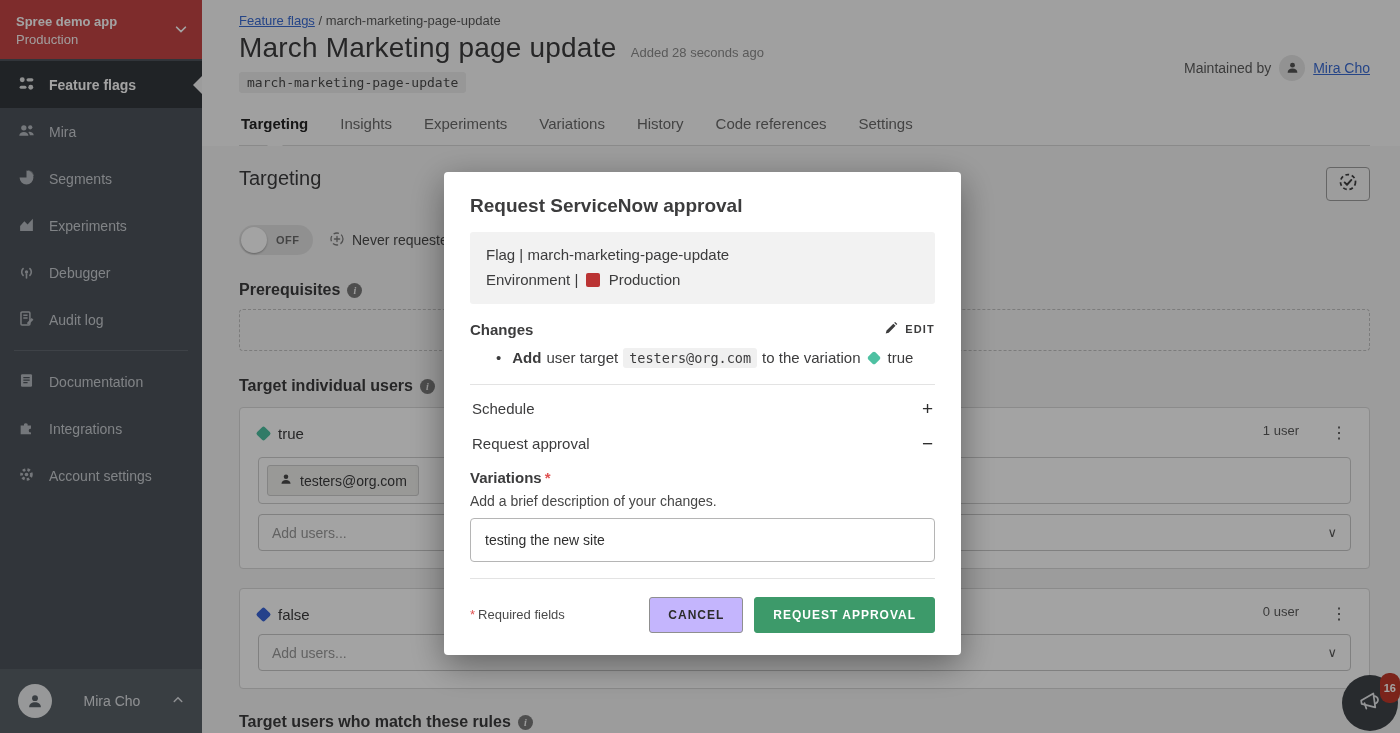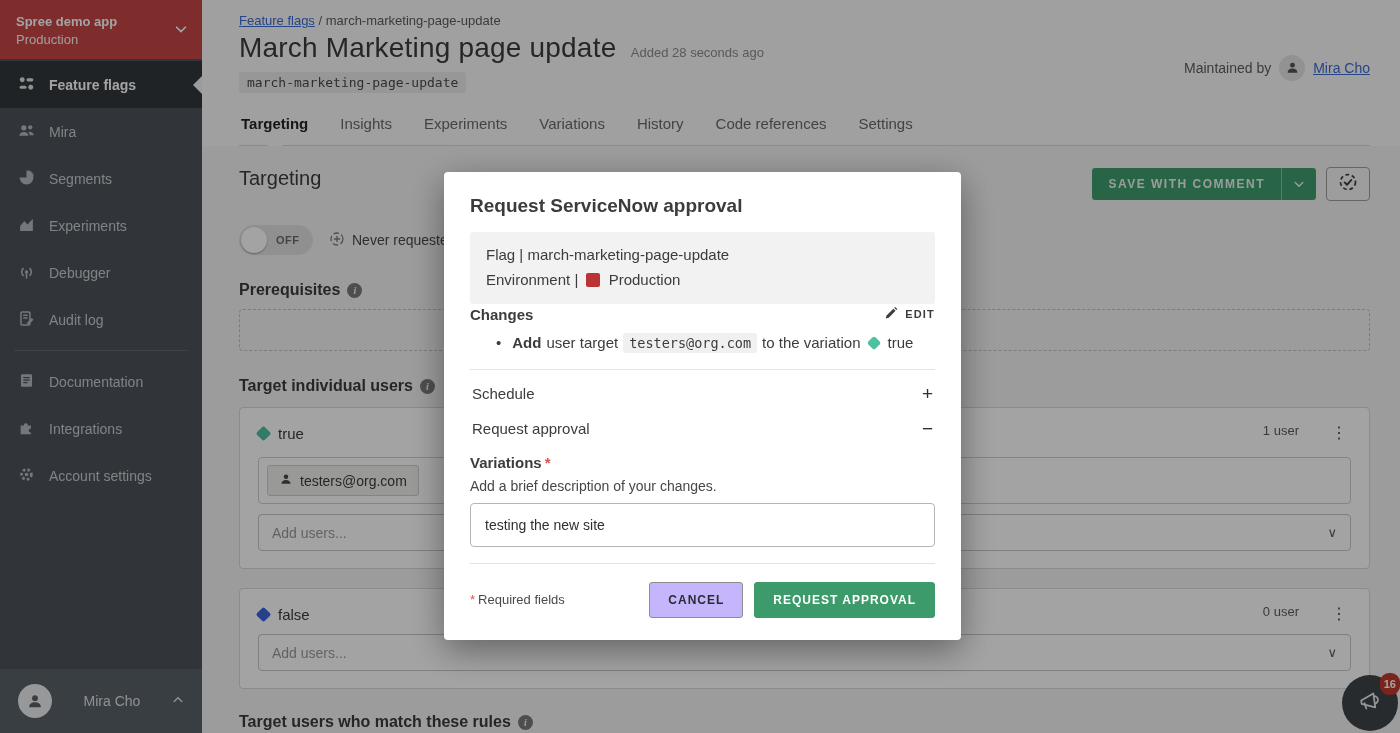--- a/index.html
+++ b/index.html
@@ -89,21 +89,21 @@
 
   
   .dim-overlay { position:fixed; inset:0; background:rgba(0,0,0,.36); z-index:40; }
 
   
   .modal { position:fixed; left:444px; top:172px; width:517px; z-index:60; background:#fff; border-radius:4px;
     box-shadow:0 10px 35px rgba(0,0,0,.4); padding:23px 26px 22px 26px; }
   .modal-title { font-size:19px; font-weight:700; color:#3c3c3d; }
   .modal-info { background:#f2f2f2; border-radius:3px; margin-top:15px; padding:11px 16px; font-size:15px; line-height:1.65; color:#3c3c3d; }
   .env-swatch { display:inline-block; width:14px; height:14px; border-radius:2px; vertical-align:-2px; margin:0 4px; }
-  .changes-head { display:flex; margin-top:2px; }
+  .changes-head { display:flex; margin-top:17px; }
   .changes-title { font-size:15px; font-weight:700; color:#3c3c3d; }
   .edit-link { margin-left:auto; display:flex; align-items:center; gap:7px; font-size:11px; font-weight:700; letter-spacing:1.2px;
     color:#3c3c3d; cursor:pointer; }
   .change-bullet { margin:10px 0 0 26px; font-size:15px; color:#3c3c3d; display:flex; align-items:center; flex-wrap:wrap; gap:5px; }
   .change-bullet::before { content:"•"; margin-right:6px; color:#3c3c3d; }
   .code-chip { font-family:"DejaVu Sans Mono", monospace; font-size:13.5px; background:#f0f0f0; border-radius:3px; padding:2px 6px; }
   .bullet-diamond { width:10px; height:10px; transform:rotate(45deg); border-radius:2px; margin:0 3px 0 4px; display:inline-block; }
   .modal hr { border:0; border-top:1px solid #e3e3e3; margin:16px 0 0 0; }
   .acc-row { display:flex; align-items:center; font-size:15px; color:#3c3c3d; padding:13px 2px 0 2px; cursor:pointer; }
   .acc-row .acc-sign { margin-left:auto; font-size:19px; color:#2f2f2f; font-weight:400; }
@@ -117,21 +117,21 @@
   .footer-btns { margin-left:auto; display:flex; gap:11px; }
   .btn-cancel { background:#c4b5fd; border:1px solid #8f8f8f; border-radius:3px; padding:10px 18px; font-size:12px; font-weight:700;
     letter-spacing:1px; color:#2c2c2c; cursor:pointer; font-family:"Liberation Sans", sans-serif; }
   .btn-submit { background:#3d9a6a; border:1px solid #3d9a6a; border-radius:3px; padding:10px 18px; font-size:12px; font-weight:700;
     letter-spacing:1px; color:#fff; cursor:pointer; font-family:"Liberation Sans", sans-serif; }
 
   
   .notif-fab { position:fixed; right:2px; bottom:2px; width:56px; height:56px; border-radius:50%; background:#3f4449;
     display:flex; align-items:center; justify-content:center; z-index:20; cursor:pointer; color:#e8eaec; }
   .notif-badge { position:absolute; top:-2px; right:-2px; background:#c0392b; color:#fff; font-size:11px; font-weight:700;
-    border-radius:9px; min-width:20px; height:22px; display:flex; align-items:center; justify-content:center; padding:0 4px; }
+    border-radius:9px; min-width:20px; height:30px; display:flex; align-items:center; justify-content:center; padding:0 4px; }
 </style>
 </head>
 <body>
 
 <div class="app">
 
   <aside class="sidebar">
     <div class="project-header">
       <div class="pname">Spree demo app</div>
       <div class="penv">Production</div>
@@ -260,28 +260,20 @@
         <div class="tab">History</div>
         <div class="tab">Code references</div>
         <div class="tab">Settings</div>
       </div>
     </div>
 
     <div class="content">
       <div class="content-head">
         <h2 class="section-title">Targeting</h2>
         <div class="head-actions">
-          <div class="save-split">
-            <span class="save-label">SAVE WITH COMMENT</span>
-            <span class="save-caret">
-              <svg width="12" height="12" viewBox="0 0 16 16">
-                  <path d="M3 6l5 5 5-5" fill="none" stroke="currentColor" stroke-width="2" stroke-linecap="round"></path>
-                </svg>
-            </span>
-          </div>
           <div class="review-btn">
             <span>
               <svg width="20" height="20" viewBox="0 0 16 16" fill="none" stroke="currentColor">
                   <circle cx="8" cy="8" r="6" stroke-width="1.4" stroke-dasharray="3 2.2"></circle>
                   <path d="M5.3 8.3l1.9 1.9 3.5-3.9" stroke-width="1.5" stroke-linecap="round" stroke-linejoin="round"></path>
                 </svg>
             </span>
           </div>
         </div>
       </div>

